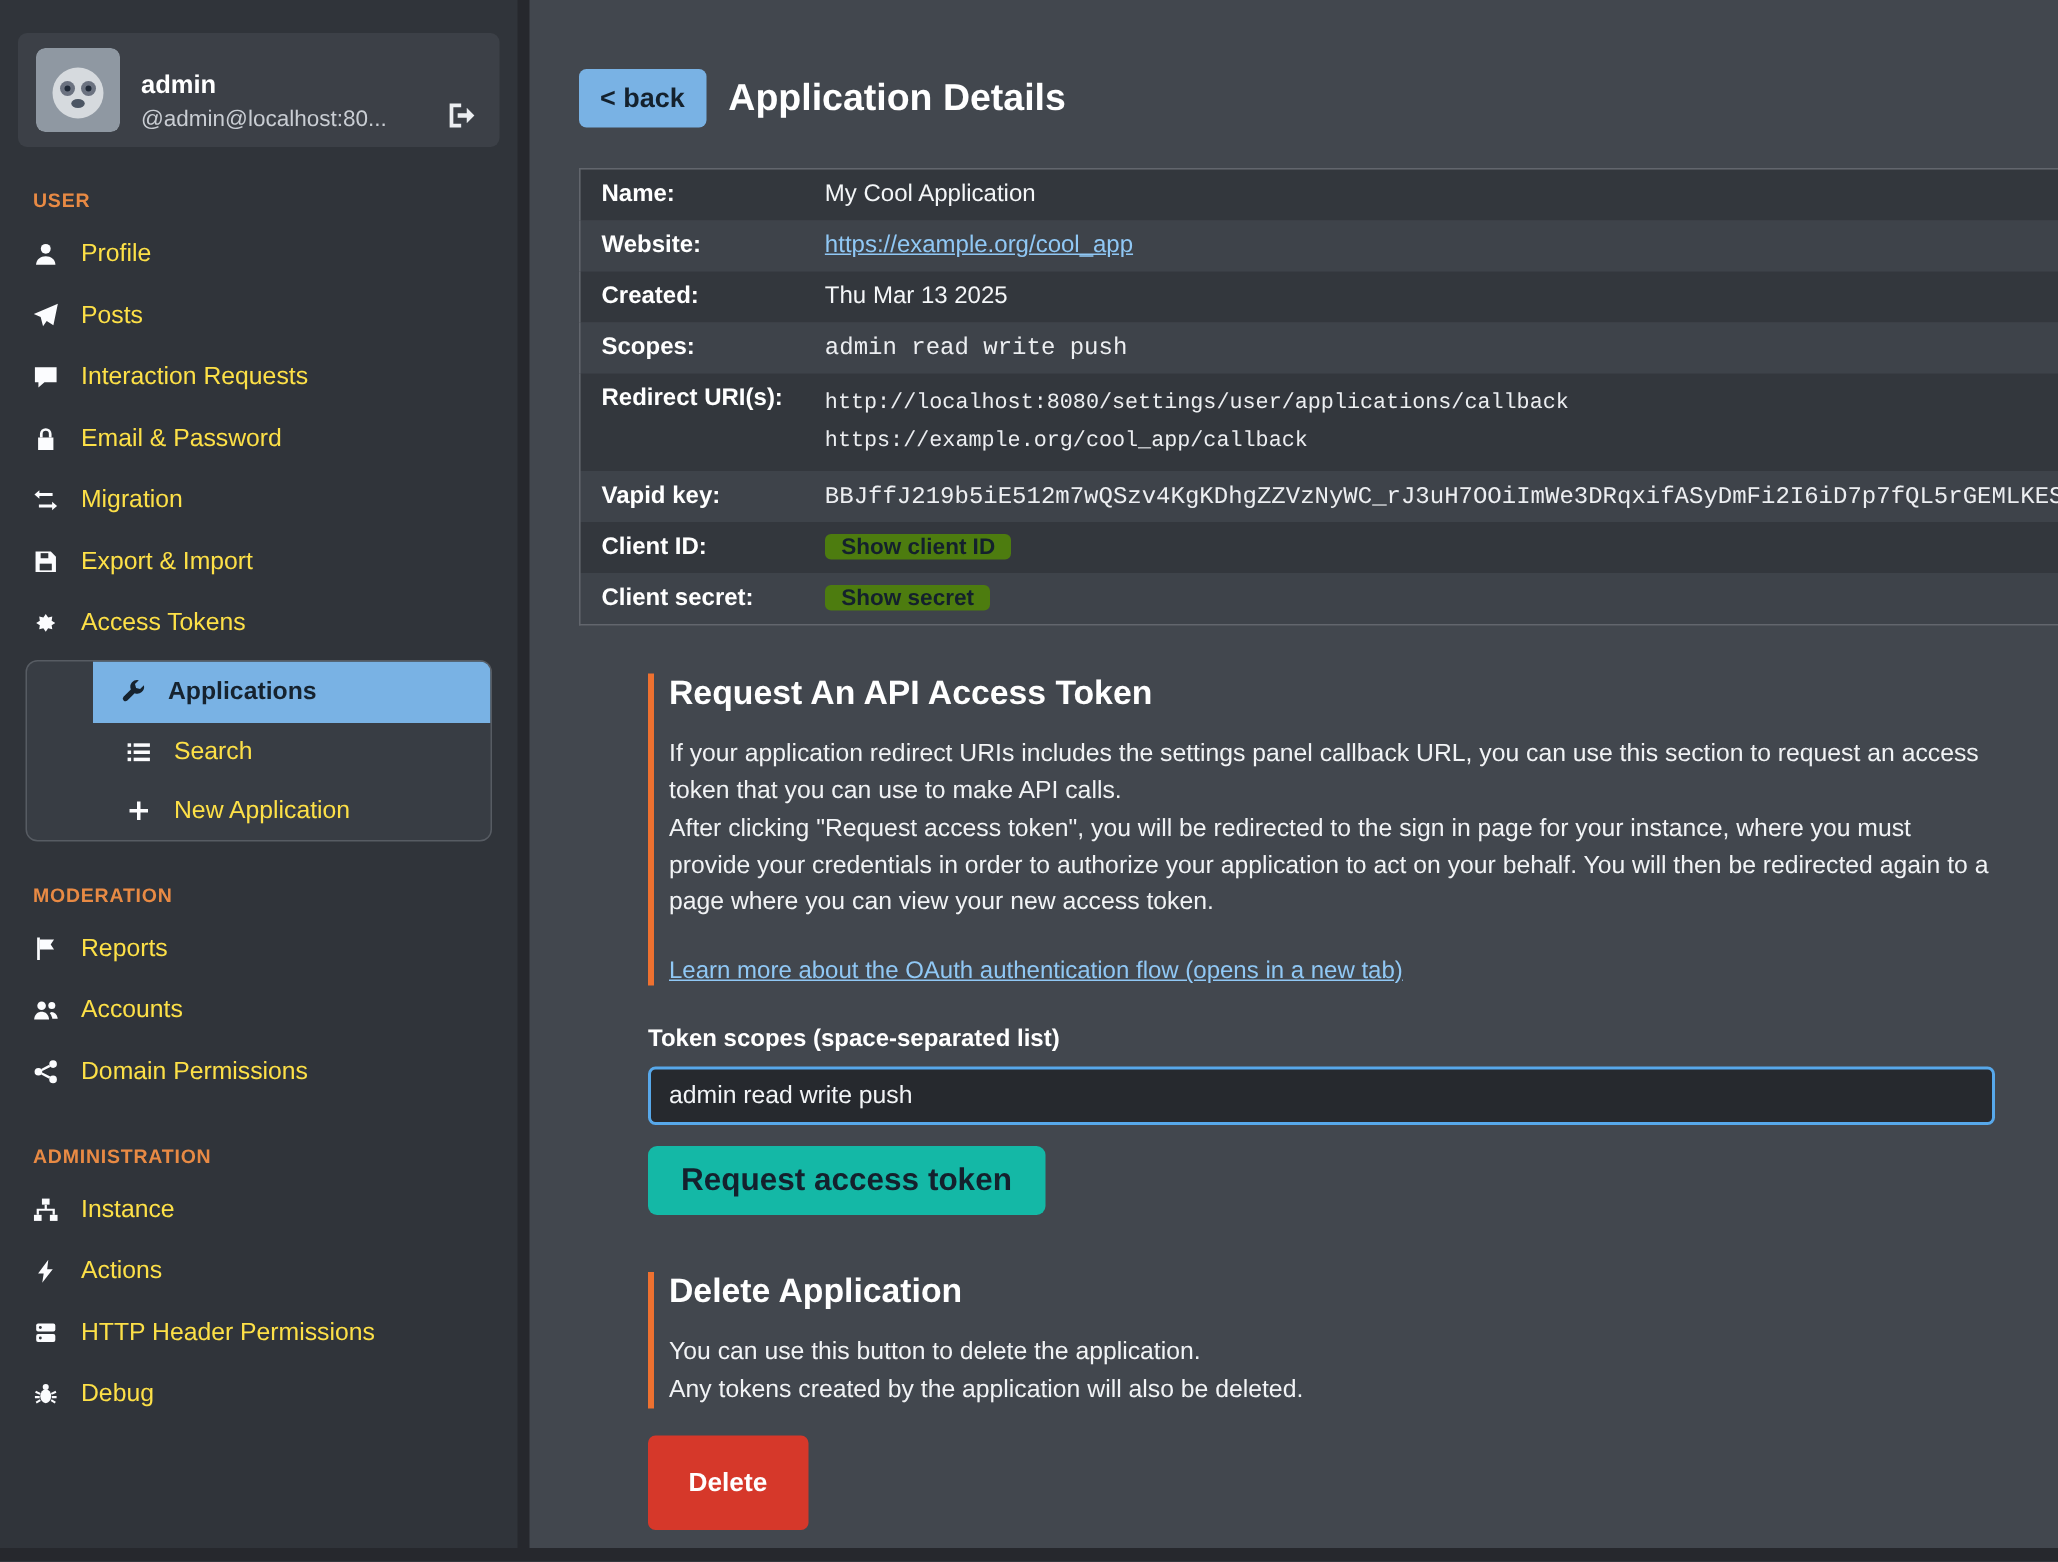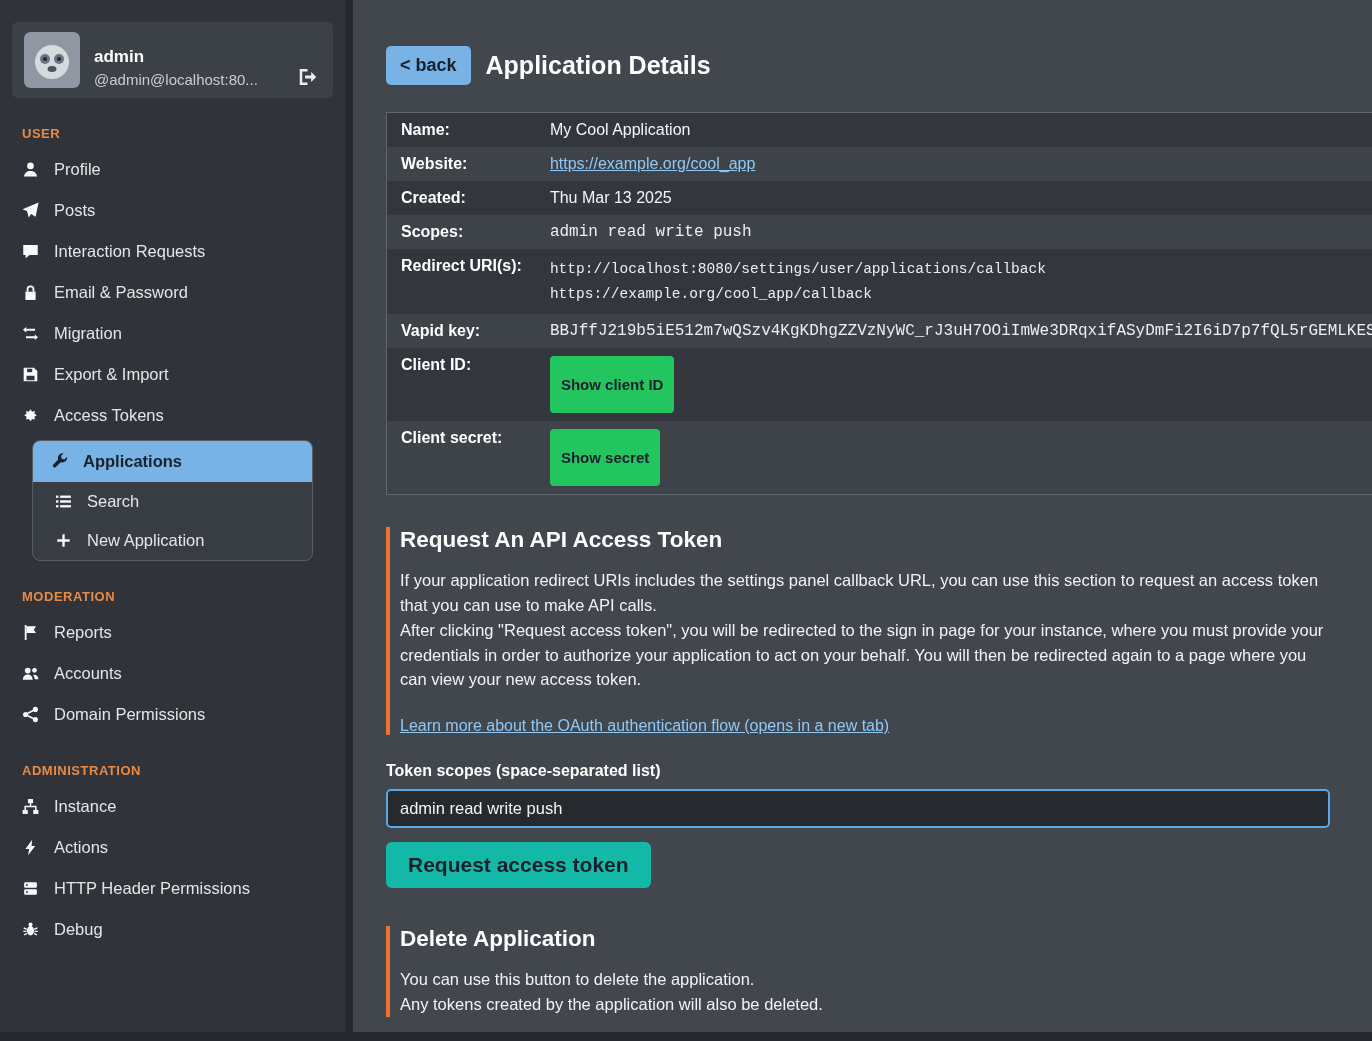--- a/index.html
+++ b/index.html
@@ -24,28 +24,28 @@
   .uc-name { font-size:17px; font-weight:bold; color:#fff; }
   .uc-handle { font-size:15px; color:#c9cdd3; margin-top:4px; white-space:nowrap; overflow:hidden; text-overflow:ellipsis; }
   .logout-btn { margin-left:auto; cursor:pointer; display:flex; align-items:center; }
 
   .section-label {
     color:#e88a44; font-size:13px; font-weight:bold; letter-spacing:.04em;
     margin:28px 0 8px 22px;
   }
   .nav-item {
     display:flex; align-items:center; gap:15px;
-    padding:11px 22px; font-size:16.5px; color:#e5e5e5; cursor:pointer;
+    padding:11px 22px; font-size:16.5px; color:#fde047; cursor:pointer;
   }
   .ic { width:17px; height:17px; flex:0 0 17px; fill:#fbfcfe; }
   .nav-label { white-space:nowrap; }
 
   .app-block {
-    margin:4px 32px; border:1px solid #575c63; border-radius:8px;
-    overflow:hidden; background:#383d44;
+    margin:4px 17px; border:1px solid #575c63; border-radius:8px;
+    overflow:hidden; background:#383d44;padding-left:44px;
   }
   .app-block .nav-item.active {
     background:#79b2e4; color:#16232f; font-weight:bold; padding:11px 18px;
   }
   .app-block .nav-item.active .ic { fill:#16232f; }
   .subnav .nav-item { padding:10px 18px 10px 22px; }
 
   
   .main {
     flex:1; margin-left:8px; background:#42474e;
@@ -65,26 +65,26 @@
   .details-table tr:nth-child(odd)  { background:#33373d; }
   .details-table tr:nth-child(even) { background:#3e434a; }
   .details-table th, .details-table td {
     padding:8px 14px; text-align:left; vertical-align:top; font-size:16px;margin-left:40px;
   }
   .details-table th { width:180px; font-weight:bold; white-space:nowrap; color:#fff; }
   .mono { font-family:"Liberation Mono","DejaVu Sans Mono",monospace; font-size:14.5px; color:#eceef1; }
   .mono-line { font-family:"Liberation Mono","DejaVu Sans Mono",monospace; font-size:14.5px; color:#eceef1; line-height:1.7; }
   a { color:#90c8f5; }
   .small-btn {
-    background:#22c55e; color:#14212d; font-weight:bold; border:none;
-    border-radius:4px; padding:20px 11px; font-size:15px; cursor:pointer;
+    background:#4d7c0f; color:#14212d; font-weight:bold; border:none;
+    border-radius:4px; padding:0 11px; font-size:15px; cursor:pointer;
     font-family:inherit;
   }
 
-  section { display:block; }
+  section { display:block;margin-left:46px; }
   .token-section { margin-top:32px; }
   .bordered { border-left:4px solid #ee7130; padding-left:10px; }
   h2 { font-size:22.5px; margin:0 0 15px 0; font-weight:bold; color:#fff; }
   .bordered p { margin:0; font-size:16.5px; line-height:1.5; color:#f1f3f5; }
   .doc-link { display:inline-block; margin-top:25px; font-size:16px; }
   .form-label { display:block; font-weight:bold; font-size:16px; margin:27px 0 9px; color:#fff; }
   .scopes-input {
     width:100%; background:#26292e; border:2px solid #57a8ea; border-radius:5px;
     color:#f2f4f6; font-size:16.5px; padding:8px 12px; font-family:inherit;
   }

